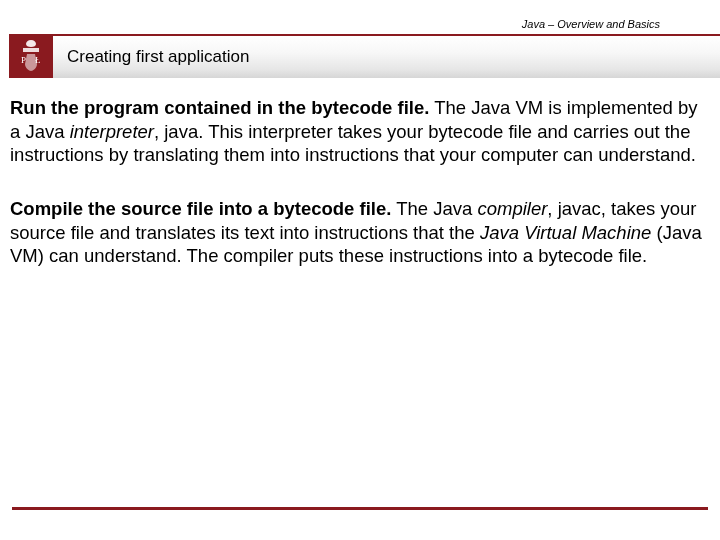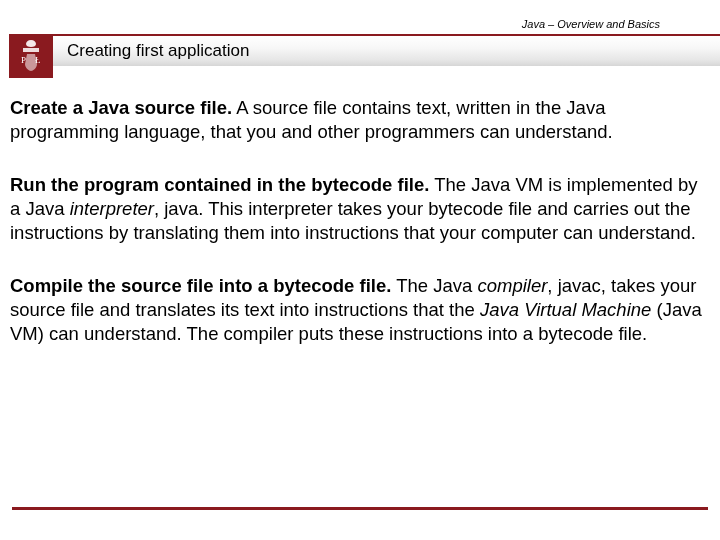--- a/index.html
+++ b/index.html
@@ -35,21 +35,21 @@
     display: flex;
     align-items: center;
     justify-content: center;
   }
   .logo-block svg { width: 36px; height: 36px; }
   .title-bar {
     position: absolute;
     left: 53px;
     right: 0;
     top: 34px;
-    height: 32px;
+    height: 44px;
     background: linear-gradient(to bottom, #ffffff 0%, #f7f7f7 40%, #e6e6e6 80%, #d6d6d6 100%);
     border-top: 2px solid #8a1a1f;
     display: flex;
     align-items: center;
     padding-left: 14px;
   }
   .title-bar .title {
     font-size: 17px;
     color: #000;
   }
@@ -87,23 +87,20 @@
         <path d="M14 16 L22 16 L24 26 C24 30 20 33 18 33 C16 33 12 30 12 26 Z" opacity="0.55"></path>
       </g>
     </svg>
   </div>
   <div class="title-bar">
     <span class="title">Creating first application</span>
   </div>
 </div>
 
 <div class="content">
-  <p>
-    <span class="bold">Create a Java source file.</span><span> A source file contains text, written in the Java programming language, that you and other programmers can understand.</span>
-  </p>
 
   <p>
     <span class="bold">Run the program contained in the bytecode file.</span><span> The Java VM is implemented by a Java </span><span class="ital">interpreter</span><span>, java. This interpreter takes your bytecode file and carries out the instructions by translating them into instructions that your computer can understand.</span>
   </p>
 
   <p>
     <span class="bold">Compile the source file into a bytecode file.</span><span> The Java </span><span class="ital">compiler</span><span>, javac, takes your source file and translates its text into instructions that the </span><span class="ital">Java Virtual Machine</span><span> (Java VM) can understand. The compiler puts these instructions into a bytecode file.</span>
   </p>
 </div>
 

